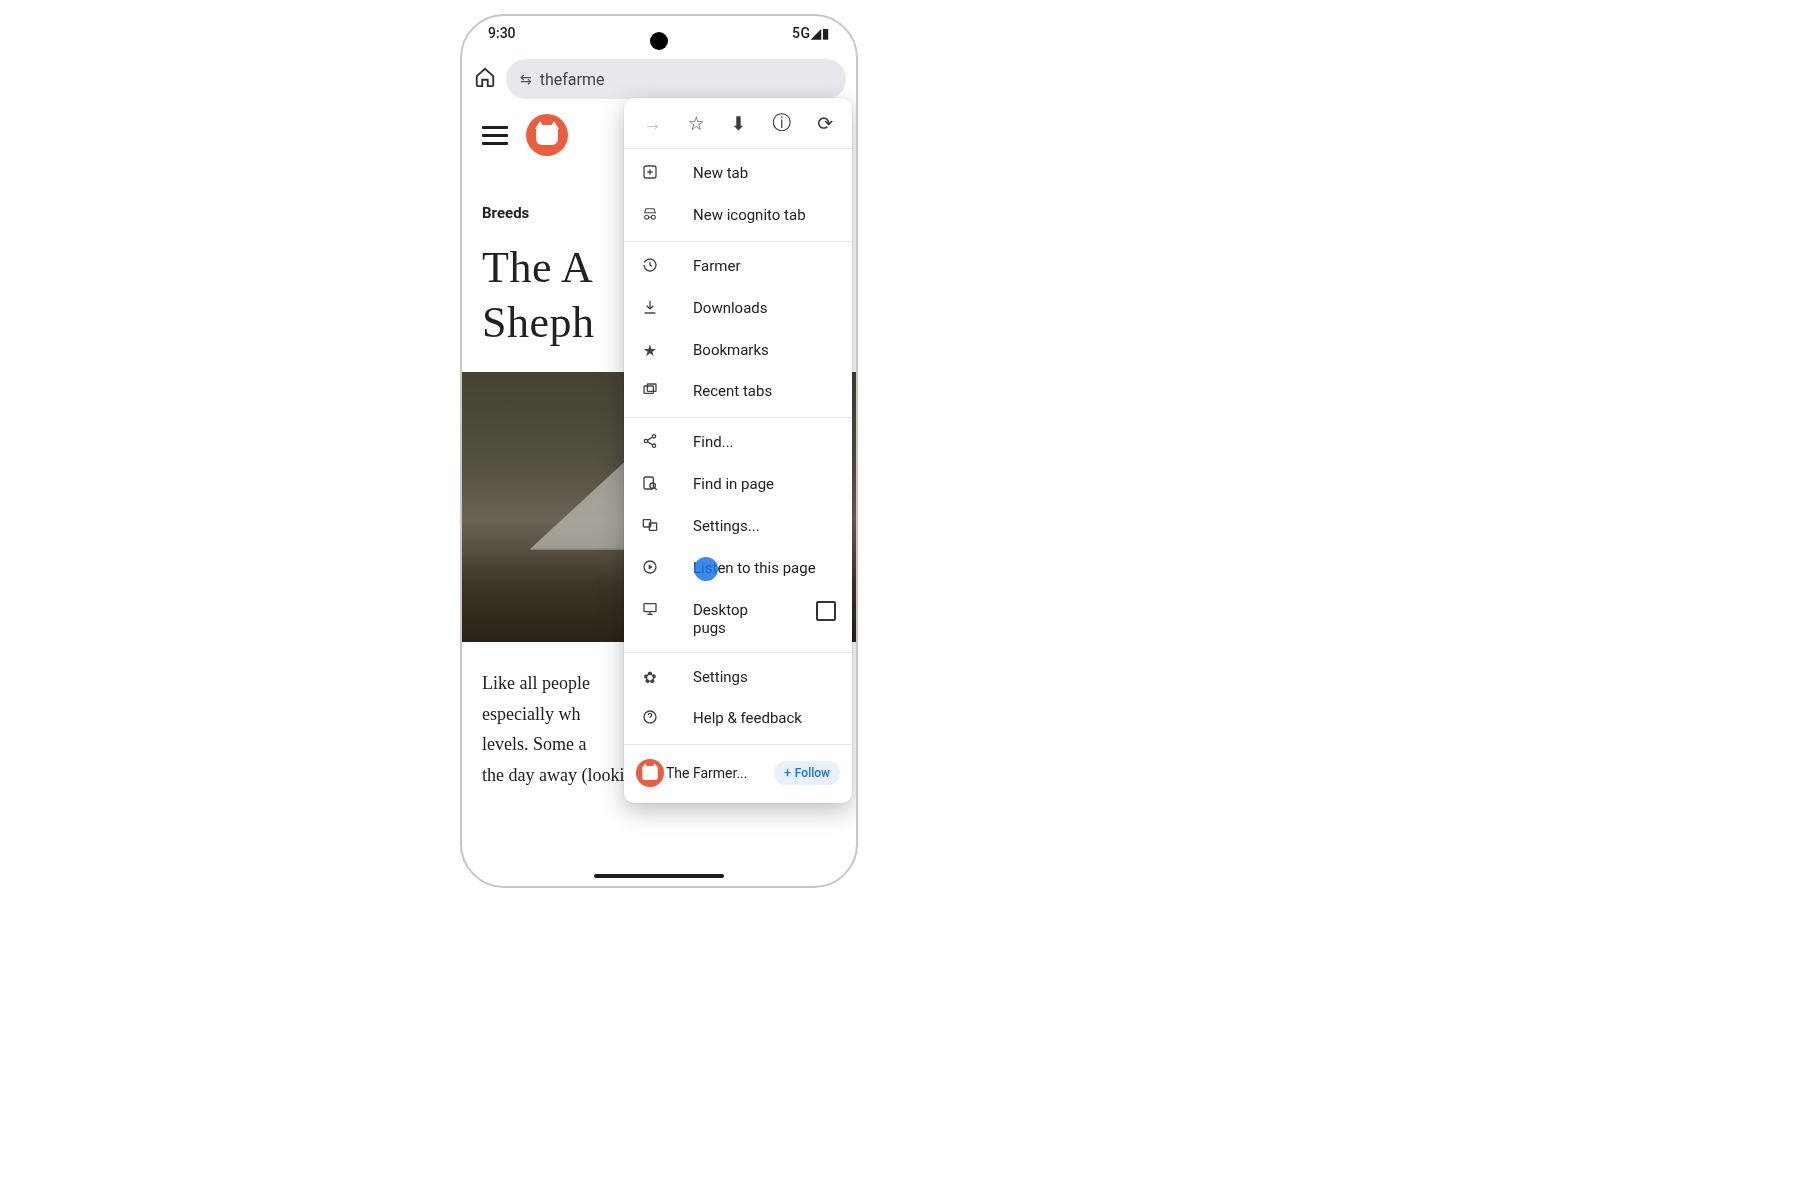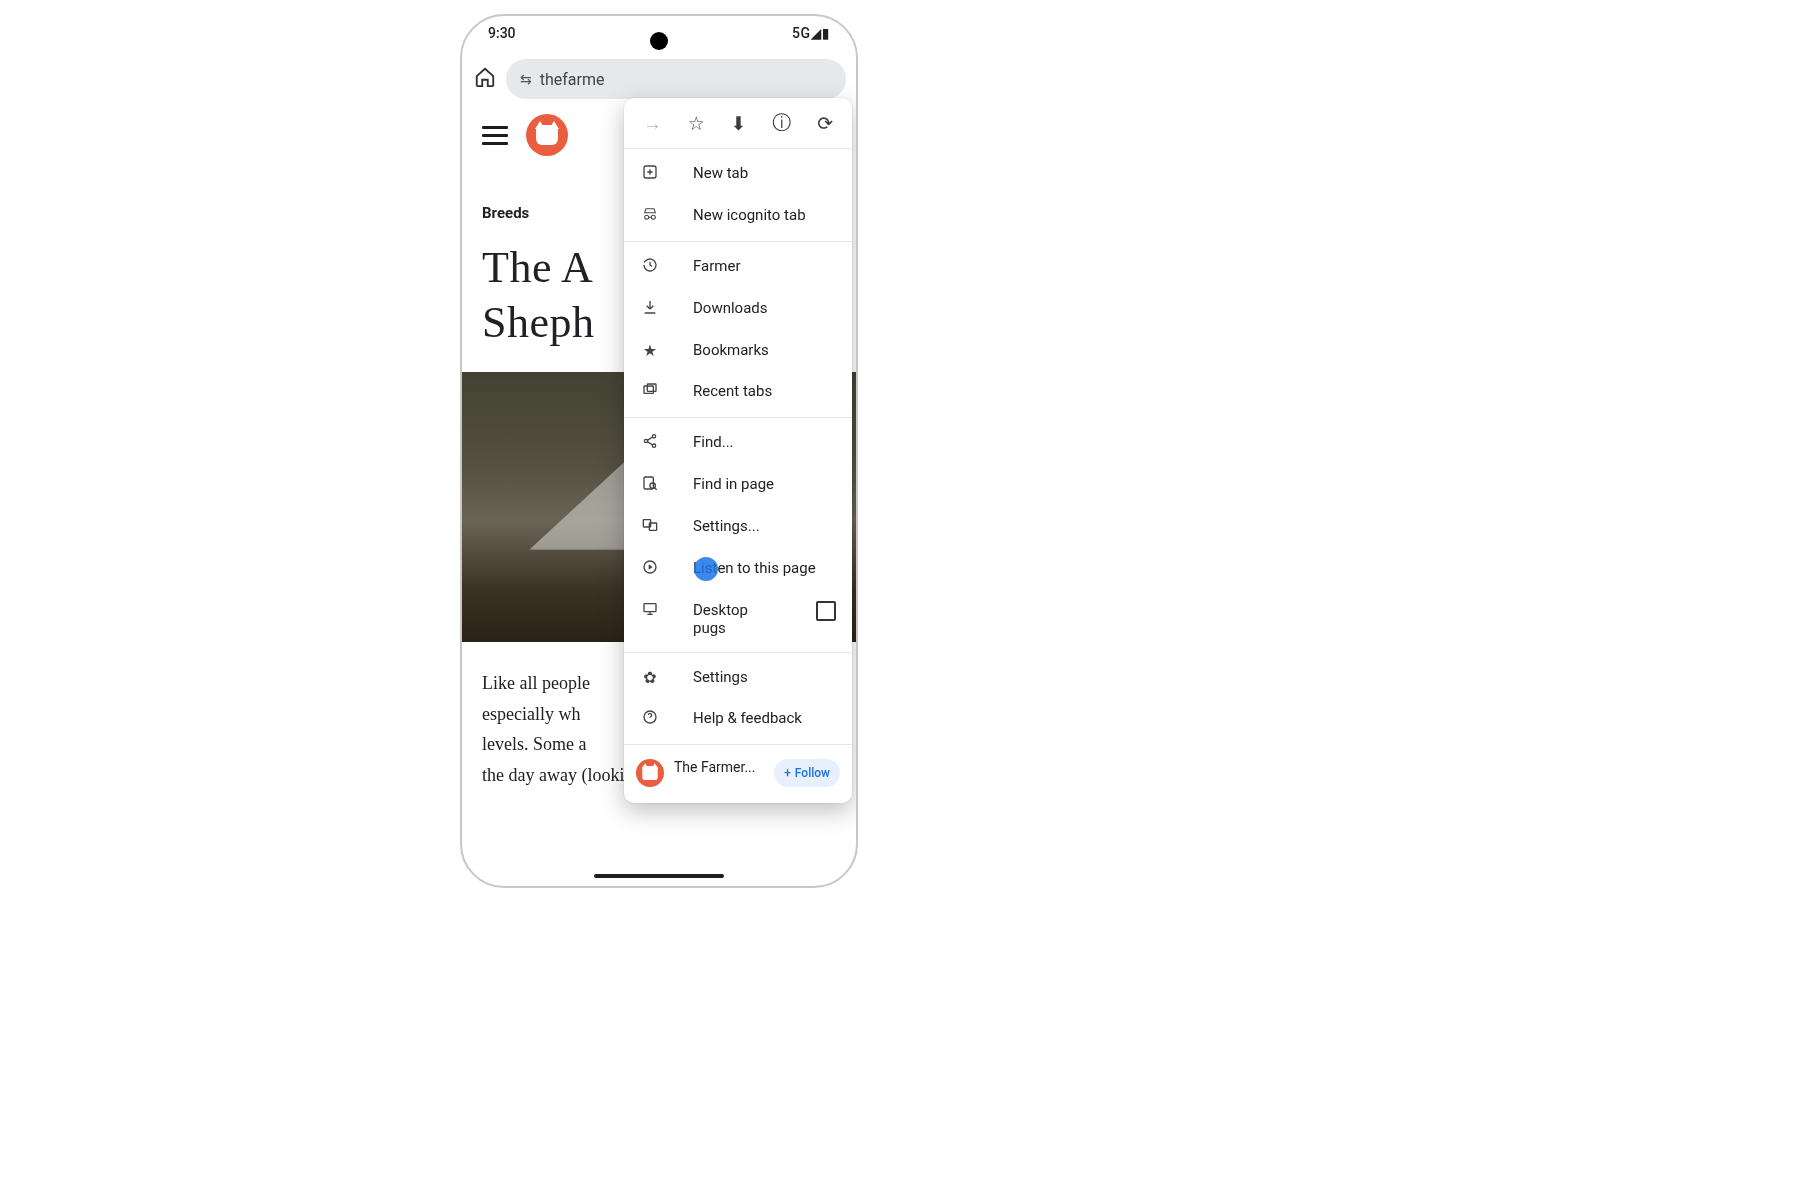--- a/index.html
+++ b/index.html
@@ -207,21 +207,21 @@
     border:2px solid #333;
     border-radius:2px;
   }
   .highlight-dot {
     position:absolute;
     left:70px; top:50%; transform:translateY(-50%);
     width:24px; height:24px; border-radius:50%;
     background:#1a73e8; opacity:.85;
   }
   .follow-row {
-    display:flex; gap:10px;
+    display:flex; align-items:center; gap:2px;
     padding: 10px 12px 6px 12px;
   }
   .follow-icon {
     width:28px; height:28px; border-radius:50%; background:#eb5d3f;
     display:flex; align-items:center; justify-content:center;
   }
   .follow-icon .cat-head{border-radius:4px;}
   .follow-title { font-size:14px; color:#222; flex:1; white-space:nowrap; overflow:hidden; text-overflow:ellipsis;}
   .follow-pill {
     font-size:12px; color:#1a73e8;

